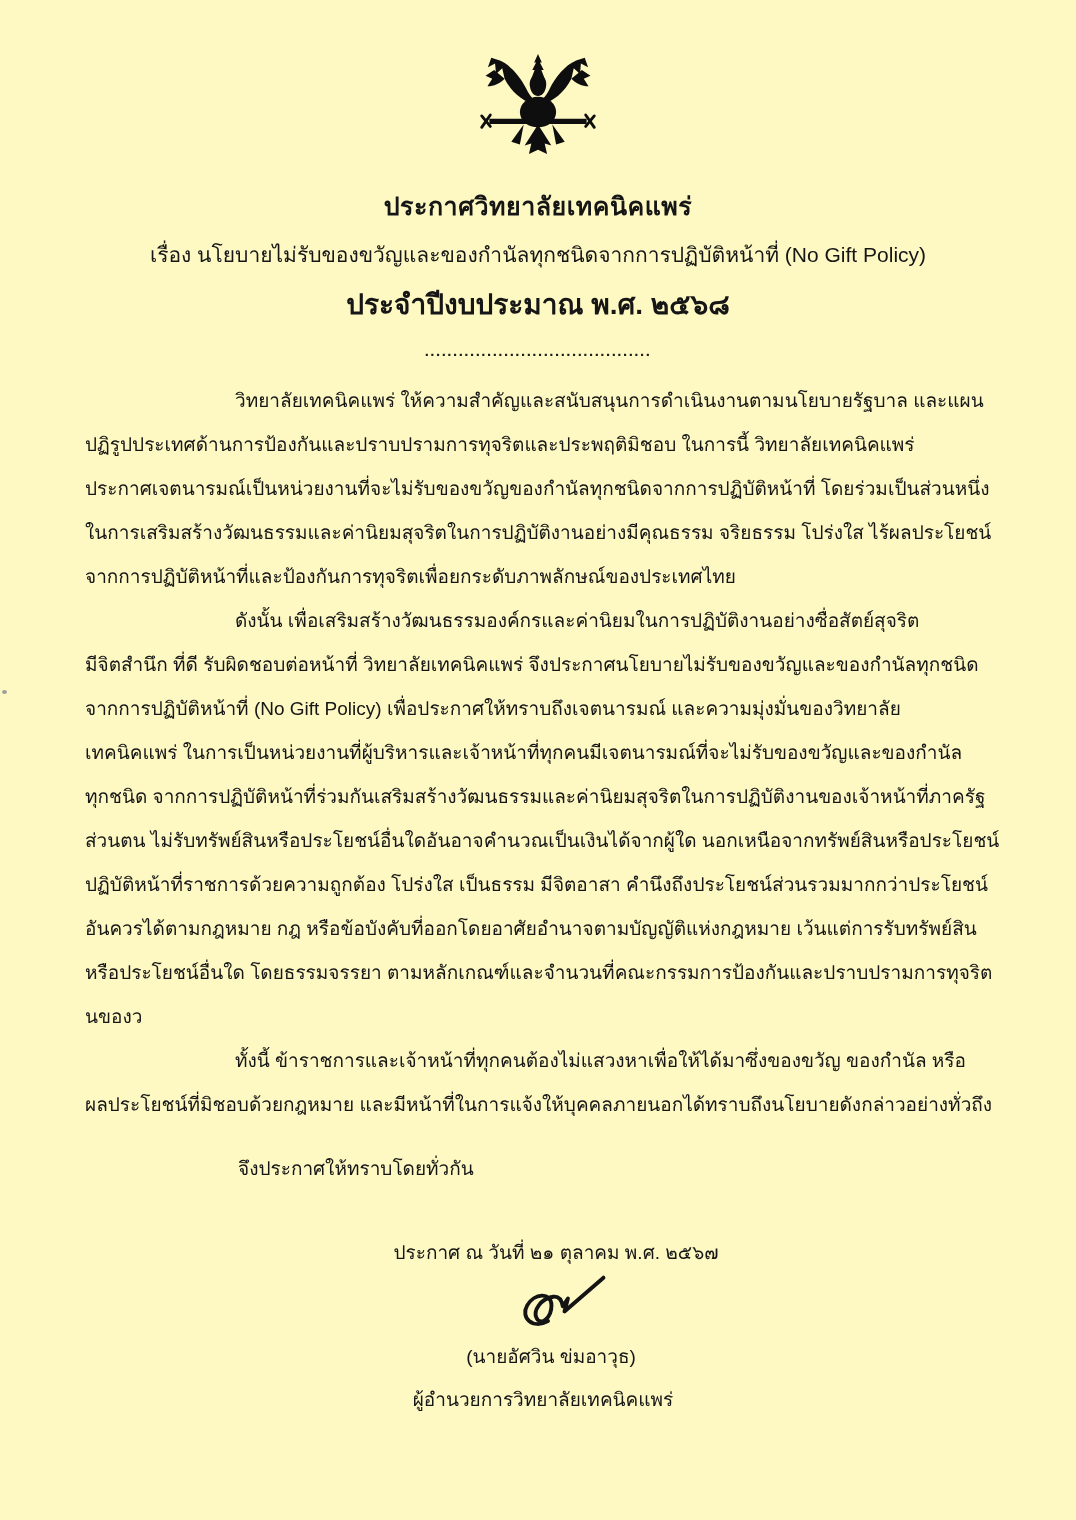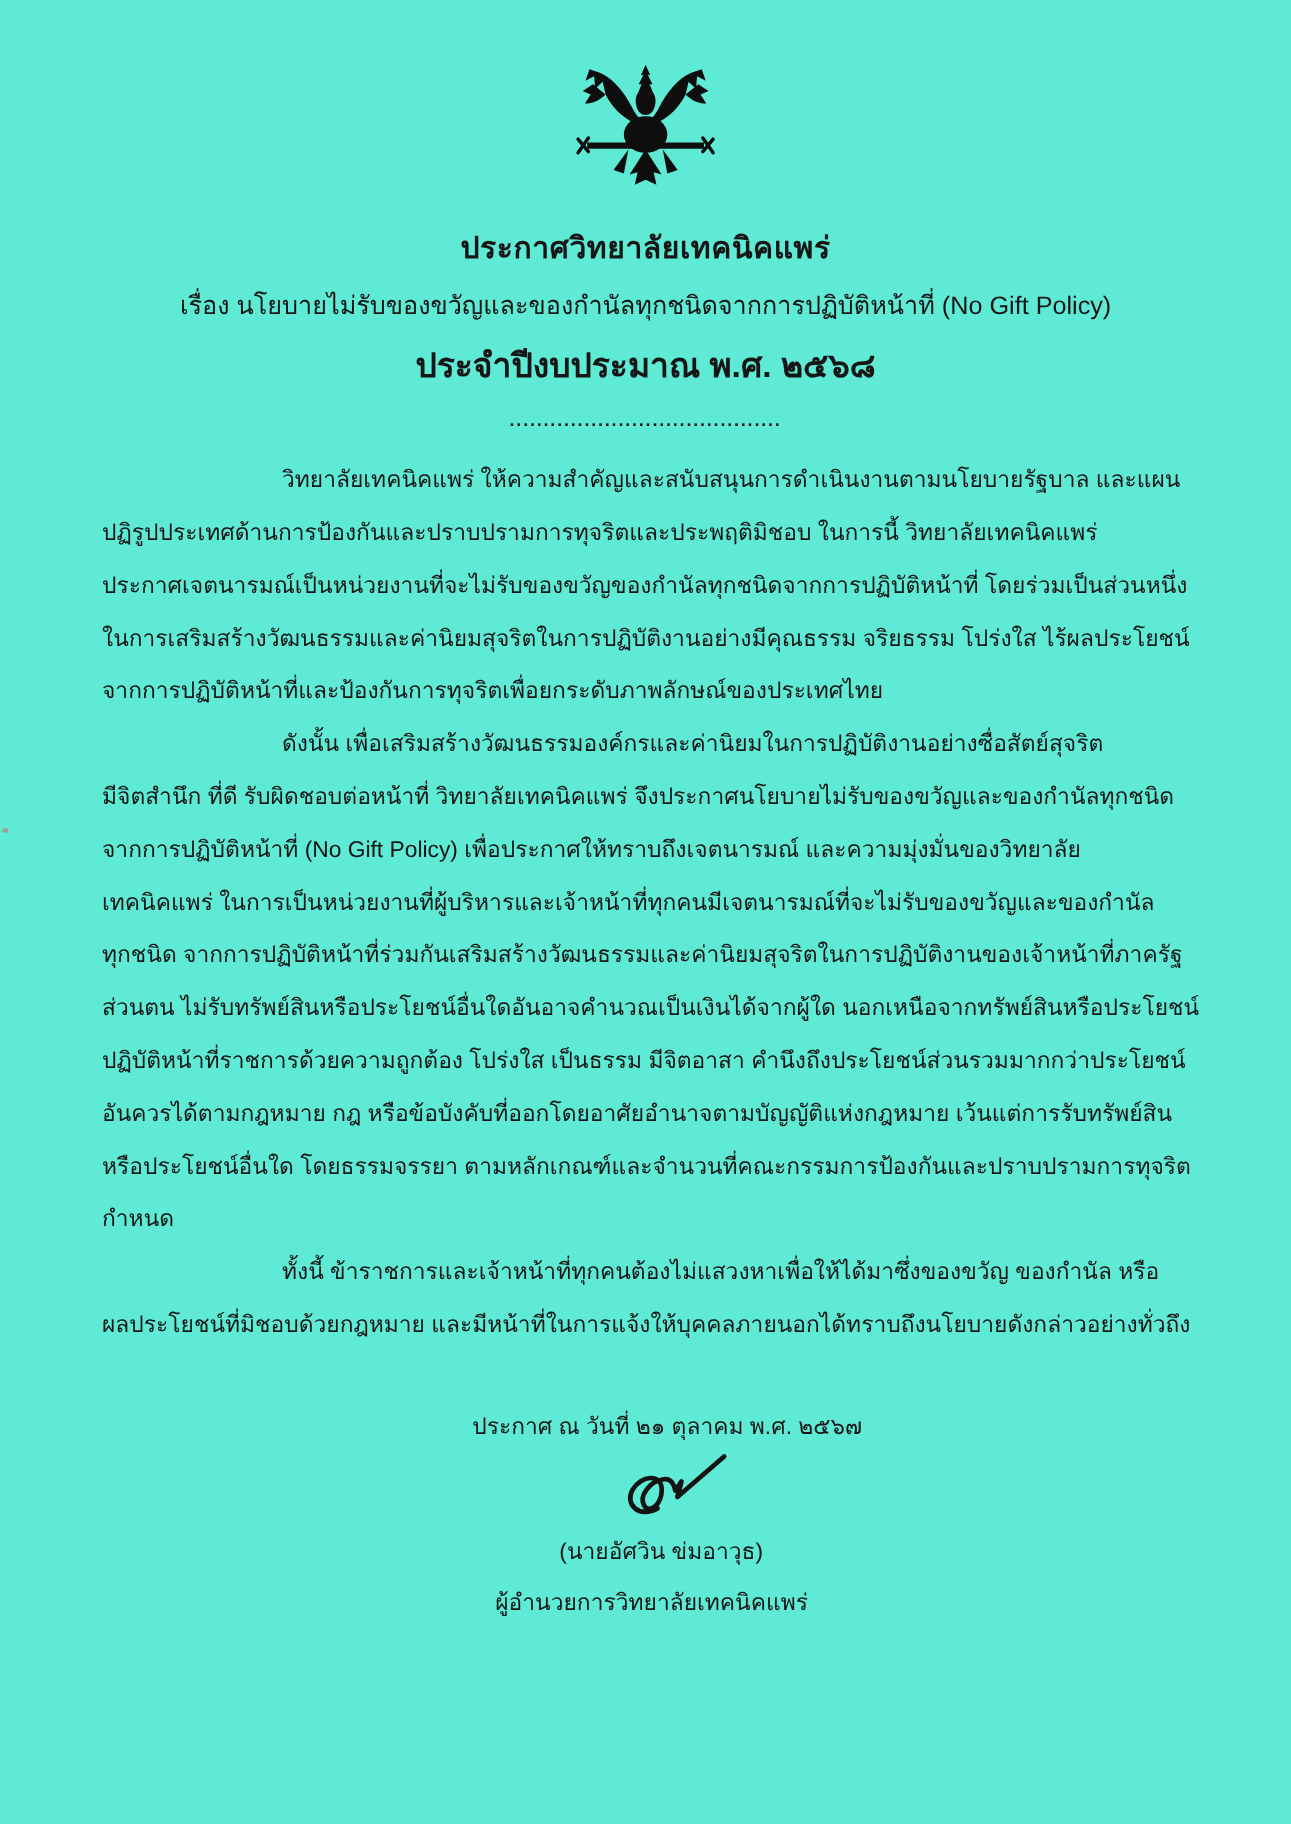--- a/index.html
+++ b/index.html
@@ -1,20 +1,20 @@
 <!DOCTYPE html>
 <html lang="th"><head>
 <meta charset="utf-8">
 <style>
   html,body{margin:0;padding:0;background:#e8e8e8;}
   .page{
     position:relative;
     width:1076px;height:1520px;
     margin:0 auto;
-    background:#5eead4;
+    background:#fef9c3;
     overflow:hidden;
     font-family:"Liberation Sans", sans-serif;
     color:#161616;
   }
   .doc-header{text-align:center;padding-top:52px;}
   .emblem{width:124px;height:124px;display:block;margin:0 auto;}
   .doc-title{font-size:25px;font-weight:bold;margin-top:10px;letter-spacing:.5px;}
   .doc-subject{font-size:21px;font-weight:normal;margin-top:12px;}
   .doc-fiscal{font-size:28px;font-weight:bold;margin-top:11px;}
   .doc-divider{font-size:15px;font-weight:bold;letter-spacing:1.5px;margin-top:16px;color:#1d1d1d;}
@@ -85,25 +85,26 @@
       <div class="line">จากการปฏิบัติหน้าที่และป้องกันการทุจริตเพื่อยกระดับภาพลักษณ์ของประเทศไทย</div>
       <div class="line indent">ดังนั้น  เพื่อเสริมสร้างวัฒนธรรมองค์กรและค่านิยมในการปฏิบัติงานอย่างซื่อสัตย์สุจริต</div>
       <div class="line">มีจิตสำนึก ที่ดี รับผิดชอบต่อหน้าที่   วิทยาลัยเทคนิคแพร่ จึงประกาศนโยบายไม่รับของขวัญและของกำนัลทุกชนิด</div>
       <div class="line">จากการปฏิบัติหน้าที่ (No Gift Policy)  เพื่อประกาศให้ทราบถึงเจตนารมณ์ และความมุ่งมั่นของวิทยาลัย</div>
       <div class="line">เทคนิคแพร่ ในการเป็นหน่วยงานที่ผู้บริหารและเจ้าหน้าที่ทุกคนมีเจตนารมณ์ที่จะไม่รับของขวัญและของกำนัล</div>
       <div class="line">ทุกชนิด  จากการปฏิบัติหน้าที่ร่วมกันเสริมสร้างวัฒนธรรมและค่านิยมสุจริตในการปฏิบัติงานของเจ้าหน้าที่ภาครัฐ</div>
       <div class="line">ส่วนตน ไม่รับทรัพย์สินหรือประโยชน์อื่นใดอันอาจคำนวณเป็นเงินได้จากผู้ใด นอกเหนือจากทรัพย์สินหรือประโยชน์</div>
       <div class="line">ปฏิบัติหน้าที่ราชการด้วยความถูกต้อง  โปร่งใส เป็นธรรม มีจิตอาสา   คำนึงถึงประโยชน์ส่วนรวมมากกว่าประโยชน์</div>
       <div class="line">อันควรได้ตามกฎหมาย   กฎ หรือข้อบังคับที่ออกโดยอาศัยอำนาจตามบัญญัติแห่งกฎหมาย เว้นแต่การรับทรัพย์สิน</div>
       <div class="line">หรือประโยชน์อื่นใด  โดยธรรมจรรยา ตามหลักเกณฑ์และจำนวนที่คณะกรรมการป้องกันและปราบปรามการทุจริต</div>
-      <div class="line">กำหนด</div>
+      <div class="line">นของว</div>
       <div class="line indent">ทั้งนี้  ข้าราชการและเจ้าหน้าที่ทุกคนต้องไม่แสวงหาเพื่อให้ได้มาซึ่งของขวัญ  ของกำนัล หรือ</div>
       <div class="line">ผลประโยชน์ที่มิชอบด้วยกฎหมาย และมีหน้าที่ในการแจ้งให้บุคคลภายนอกได้ทราบถึงนโยบายดังกล่าวอย่างทั่วถึง</div>
     </main>
 
+  <div class="closing">จึงประกาศให้ทราบโดยทั่วกัน</div>
 
   <div class="dateline">ประกาศ ณ วันที่ ๒๑ ตุลาคม พ.ศ. ๒๕๖๗</div>
 
   <div class="sig-block">
     <svg class="sig-svg" viewBox="0 0 140 90" aria-hidden="true">
       <path d="M40 60 C22 70 8 56 16 42 C24 28 44 26 44 42 C44 56 32 66 27 57 C22 48 32 34 46 32 C53 31 56 37 57 43 L63 34 L59 49 L104 10" fill="none" stroke="#141414" stroke-width="4.5" stroke-linecap="round" stroke-linejoin="round"></path>
     </svg>
     <div class="signer-name">(นายอัศวิน  ข่มอาวุธ)</div>
     <div class="signer-title">ผู้อำนวยการวิทยาลัยเทคนิคแพร่</div>
   </div>

